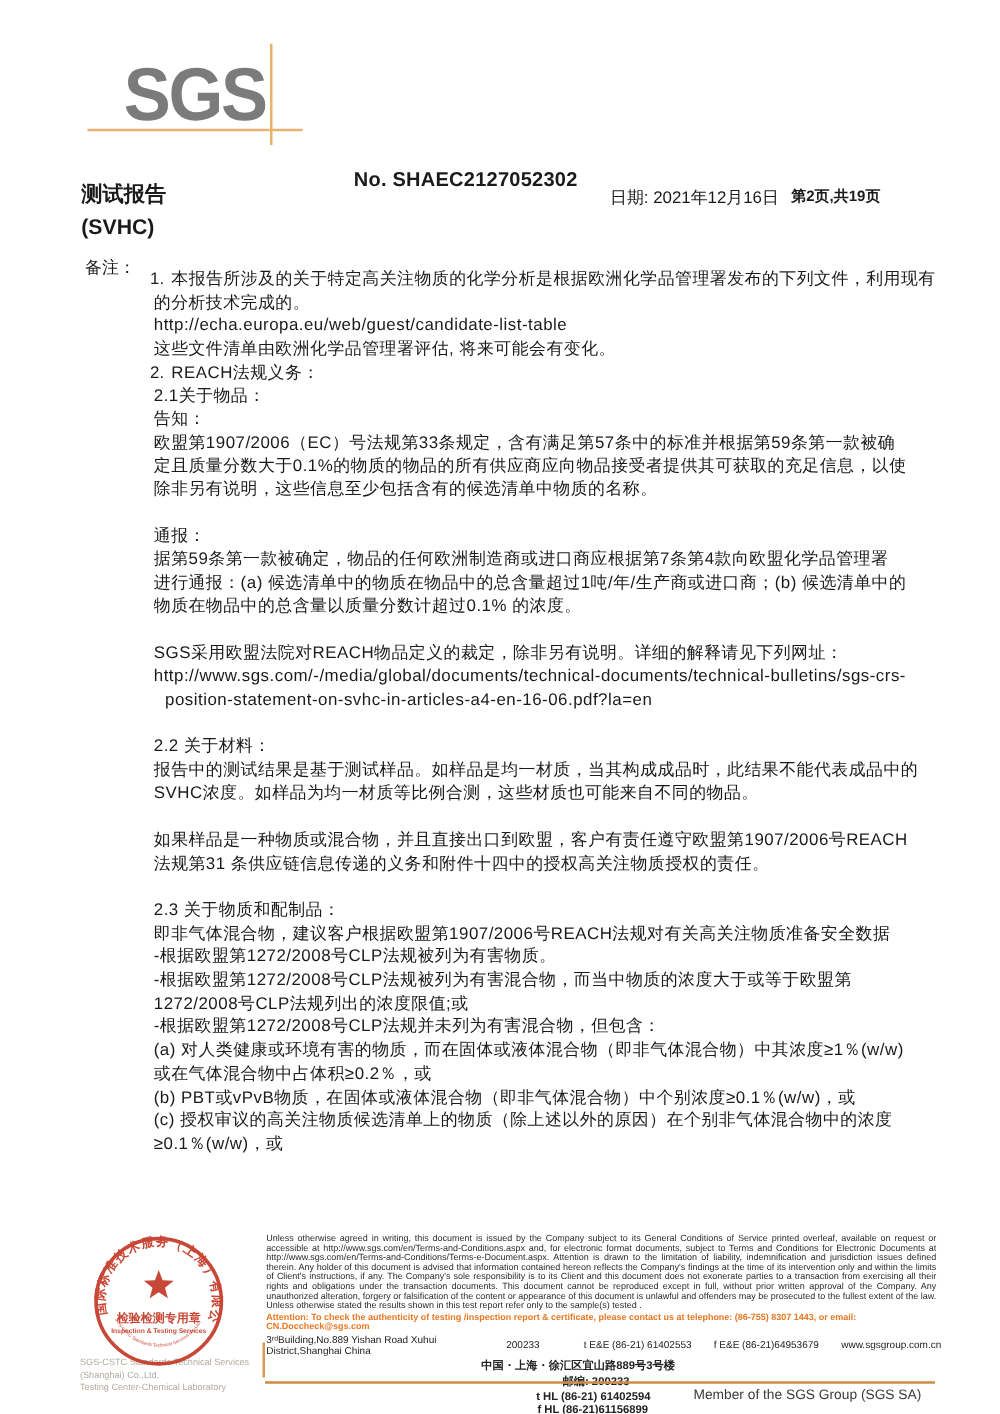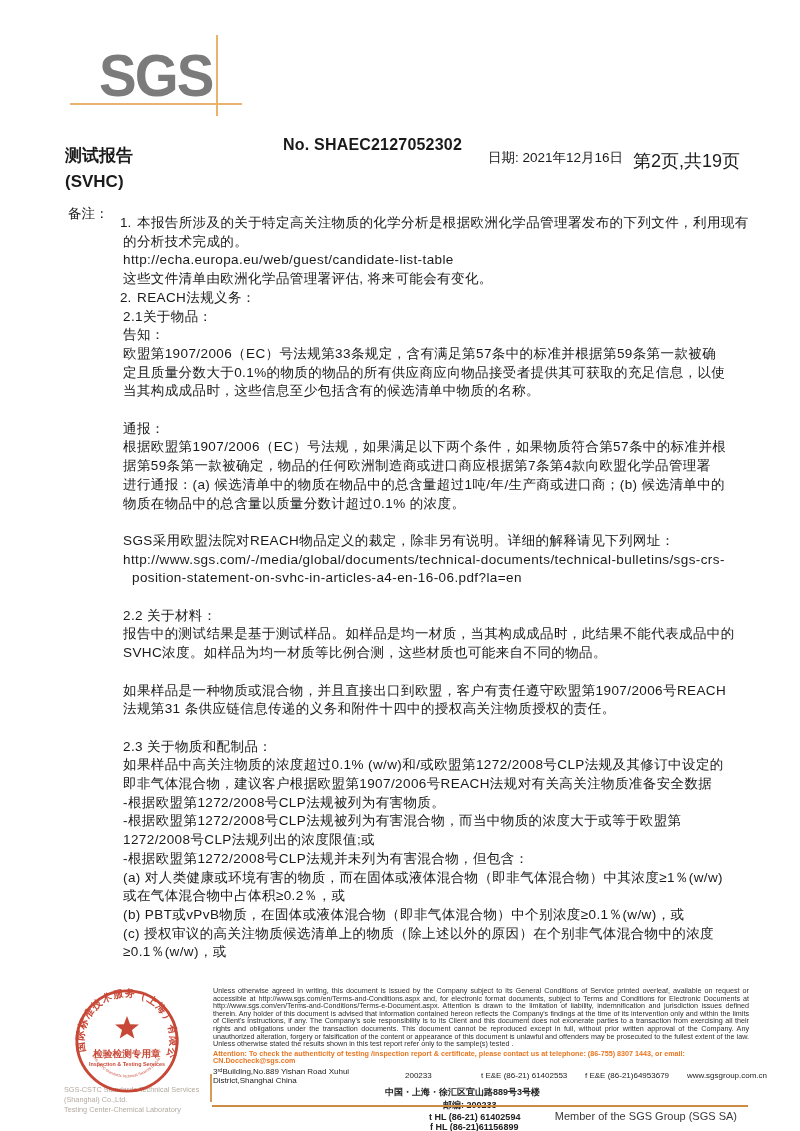--- a/index.html
+++ b/index.html
@@ -11,35 +11,35 @@
   .logo-text{
     position:absolute;left:99px;top:46px;font-size:60px;font-weight:800;line-height:1;
     color:#7b7b7b;letter-spacing:-2px;transform:scaleX(.94);transform-origin:left top;
   }
   .cross-v{position:absolute;left:216px;top:35px;width:2px;height:81px;background:#e9b36e;}
   .cross-h{position:absolute;left:70px;top:103px;width:172px;height:2px;background:#e9b36e;}
   .doc-title{position:absolute;left:65px;top:144px;font-size:17px;font-weight:bold;}
   .doc-subtitle{position:absolute;left:65px;top:172px;font-size:17px;font-weight:bold;}
   .report-no{position:absolute;left:283px;top:136px;font-size:16px;font-weight:bold;letter-spacing:.2px;}
   .report-date{position:absolute;left:488px;top:149px;font-size:13.5px;text-align:center;}
-  .page-info{position:absolute;left:633px;top:149px;font-size:18px;}
+  .page-info{position:absolute;left:633px;top:149px;font-size:12px;font-weight:bold;}
   
   .remarks-label{position:absolute;left:68px;top:205px;font-size:13.5px;}
   .content{position:absolute;left:123px;top:214px;width:640px;font-size:13.5px;letter-spacing:.4px;}
   .content .line{min-height:18.7px;line-height:18.7px;white-space:nowrap;}
   .content .line.ind{padding-left:9px;}
   .content .m{display:inline-block;min-width:17px;margin-left:-3px;letter-spacing:0;}
   
   .footer-right{position:absolute;left:213px;top:987px;width:536px;}
   .legal{font-size:7.2px;line-height:7.6px;text-align:justify;color:#2c2c2c;letter-spacing:0;}
   .attention{font-size:7.2px;line-height:7.4px;font-weight:bold;color:#e87722;margin-top:2px;}
   .addr-row{display:flex;align-items:center;margin-top:2px;font-size:8px;color:#222;}
   .addr-row.cn{font-size:9px;font-weight:bold;margin-top:1px;flex-direction:column;}
   .addr-row .c1{width:192px;flex:none;}
-  .addr-row .c2{width:76px;flex:none;}
+  .addr-row .c2{width:62px;flex:none;}
   .addr-row .c3{width:104px;flex:none;}
   .addr-row .c4{width:102px;flex:none;}
   .addr-row .c5{flex:1;text-align:right;}
   .v-rule{position:absolute;left:210px;top:1074px;width:2px;height:28px;background:#d89a55;}
   .h-rule{position:absolute;left:212px;top:1105px;width:536px;height:2px;background:#cd8c45;}
   .company-gray{position:absolute;left:64px;top:1085px;width:150px;font-size:7.3px;line-height:10px;color:#b3aaa0;}
   .member{position:absolute;right:63px;top:1110px;font-size:11px;color:#3a3a3a;}
   .stamp{position:absolute;left:74px;top:986px;width:106px;height:110px;opacity:.93;}
   .blank{}
 </style>
@@ -71,27 +71,26 @@
     <div class="line"><span class="m">2.</span><span>REACH法规义务：</span></div>
 
     <div class="line"><span>2.1关于物品：</span></div>
 
     <div class="line"><span>告知：</span></div>
 
     <div class="line"><span>欧盟第1907/2006（EC）号法规第33条规定，含有满足第57条中的标准并根据第59条第一款被确</span></div>
 
     <div class="line"><span>定且质量分数大于0.1%的物质的物品的所有供应商应向物品接受者提供其可获取的充足信息，以使</span></div>
 
-    <div class="line"><span>当其构成成品时，这些信息至少包括含有的候选清单中物质的名称。</span></div>
+    <div class="line"><span>除非另有说明，这些信息至少包括含有的候选清单中物质的名称。</span></div>
 
     <div class="line blank"><span></span></div>
 
     <div class="line"><span>通报：</span></div>
 
-    <div class="line"><span>根据欧盟第1907/2006（EC）号法规，如果满足以下两个条件，如果物质符合第57条中的标准并根</span></div>
 
     <div class="line"><span>据第59条第一款被确定，物品的任何欧洲制造商或进口商应根据第7条第4款向欧盟化学品管理署</span></div>
 
     <div class="line"><span>进行通报：(a) 候选清单中的物质在物品中的总含量超过1吨/年/生产商或进口商；(b) 候选清单中的</span></div>
 
     <div class="line"><span>物质在物品中的总含量以质量分数计超过0.1% 的浓度。</span></div>
 
     <div class="line blank"><span></span></div>
 
     <div class="line"><span>SGS采用欧盟法院对REACH物品定义的裁定，除非另有说明。详细的解释请见下列网址：</span></div>
@@ -111,21 +110,20 @@
     <div class="line blank"><span></span></div>
 
     <div class="line"><span>如果样品是一种物质或混合物，并且直接出口到欧盟，客户有责任遵守欧盟第1907/2006号REACH</span></div>
 
     <div class="line"><span>法规第31 条供应链信息传递的义务和附件十四中的授权高关注物质授权的责任。</span></div>
 
     <div class="line blank"><span></span></div>
 
     <div class="line"><span>2.3 关于物质和配制品：</span></div>
 
-    <div class="line"><span>如果样品中高关注物质的浓度超过0.1% (w/w)和/或欧盟第1272/2008号CLP法规及其修订中设定的</span></div>
 
     <div class="line"><span>即非气体混合物，建议客户根据欧盟第1907/2006号REACH法规对有关高关注物质准备安全数据</span></div>
 
 
     <div class="line"><span>-根据欧盟第1272/2008号CLP法规被列为有害物质。</span></div>
 
     <div class="line"><span>-根据欧盟第1272/2008号CLP法规被列为有害混合物，而当中物质的浓度大于或等于欧盟第</span></div>
 
     <div class="line"><span>1272/2008号CLP法规列出的浓度限值;或</span></div>
 

